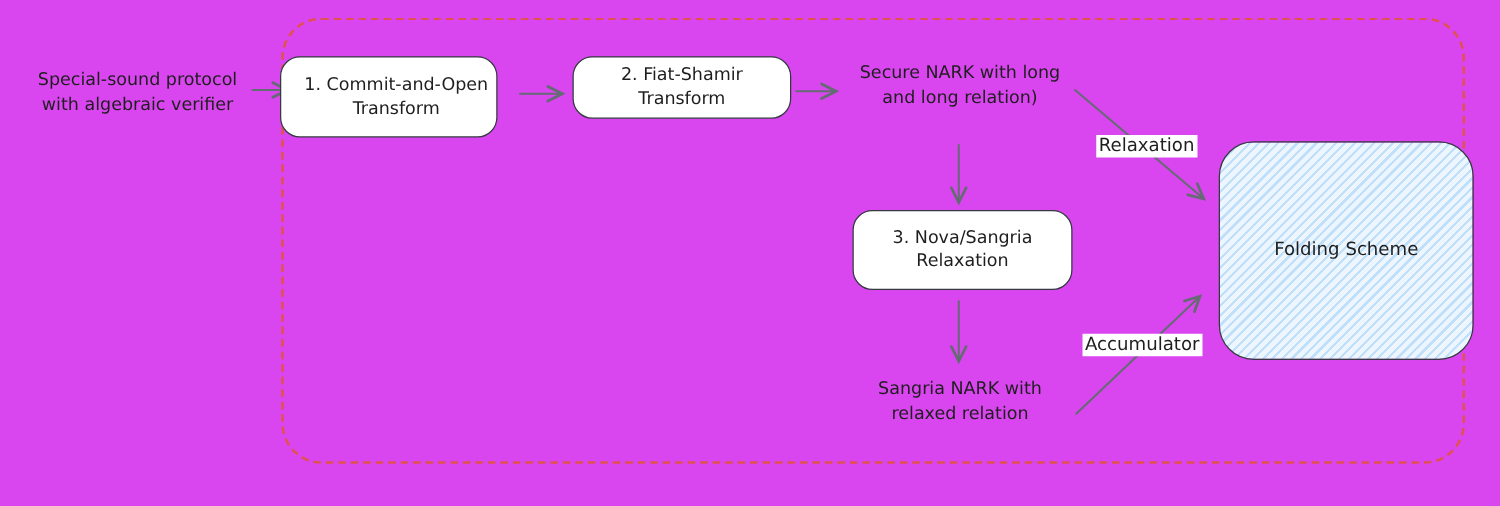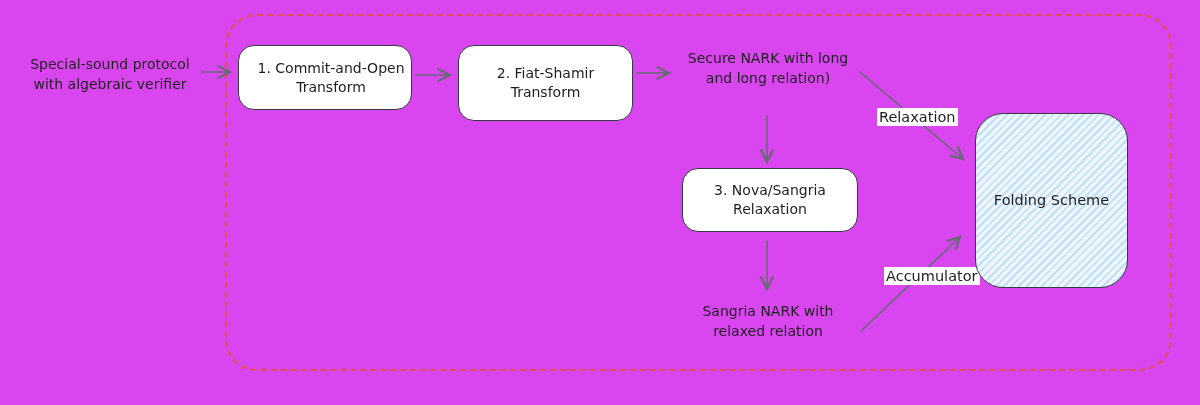--- a/index.html
+++ b/index.html
@@ -15,39 +15,39 @@
   .container-frame{
     position:absolute;left:225px;top:14px;width:947px;height:357px;
     border:2px dashed #e0524d;border-radius:32px;box-sizing:border-box;
   }
   .node{
     position:absolute;box-sizing:border-box;
     border:1.6px solid #343a40;border-radius:16px;background:#ffffff;
     display:flex;flex-direction:column;align-items:center;justify-content:center;
     font-size:14px;line-height:19px;text-align:center;
   }
-  .box1{left:238px;top:45px;width:174px;height:65px;padding-left:12px;}
-  .box2{left:458px;top:45px;width:175px;height:76px;}
+  .box1{left:224px;top:45px;width:174px;height:65px;padding-left:12px;}
+  .box2{left:458px;top:45px;width:175px;height:50px;}
   .box3{left:682px;top:168px;width:176px;height:64px;}
   .folding{
-    left:975px;top:113px;width:153px;height:175px;border-radius:28px;
+    left:975px;top:113px;width:204px;height:175px;border-radius:28px;
     background:repeating-linear-gradient(135deg,#bfe0f8 0px,#bfe0f8 1.8px,#edf6fe 1.8px,#edf6fe 5.4px);
     font-size:14.5px;
   }
   .free-text{
     position:absolute;text-align:center;font-size:14px;line-height:20px;
   }
   .outside-label{left:14px;top:54px;width:192px;}
   .split-text{left:672px;top:48px;width:192px;}
   .relaxed-text{left:678px;top:301px;width:180px;}
   .edge-label{
     position:absolute;font-size:14.5px;line-height:18px;background:#ffffff;padding:0 2px;
   }
   .lbl-predicate{left:877px;top:108px;}
-  .lbl-accumulator{left:866px;top:267px;margin-left:18px;}
+  .lbl-accumulator{left:866px;top:267px;}
 </style>
 </head>
 <body>
 
 <div class="canvas">
 
   <div class="container-frame"></div>
 
   <svg class="arrow-layer" width="1200" height="405" viewBox="0 0 1200 405">
     <defs>

